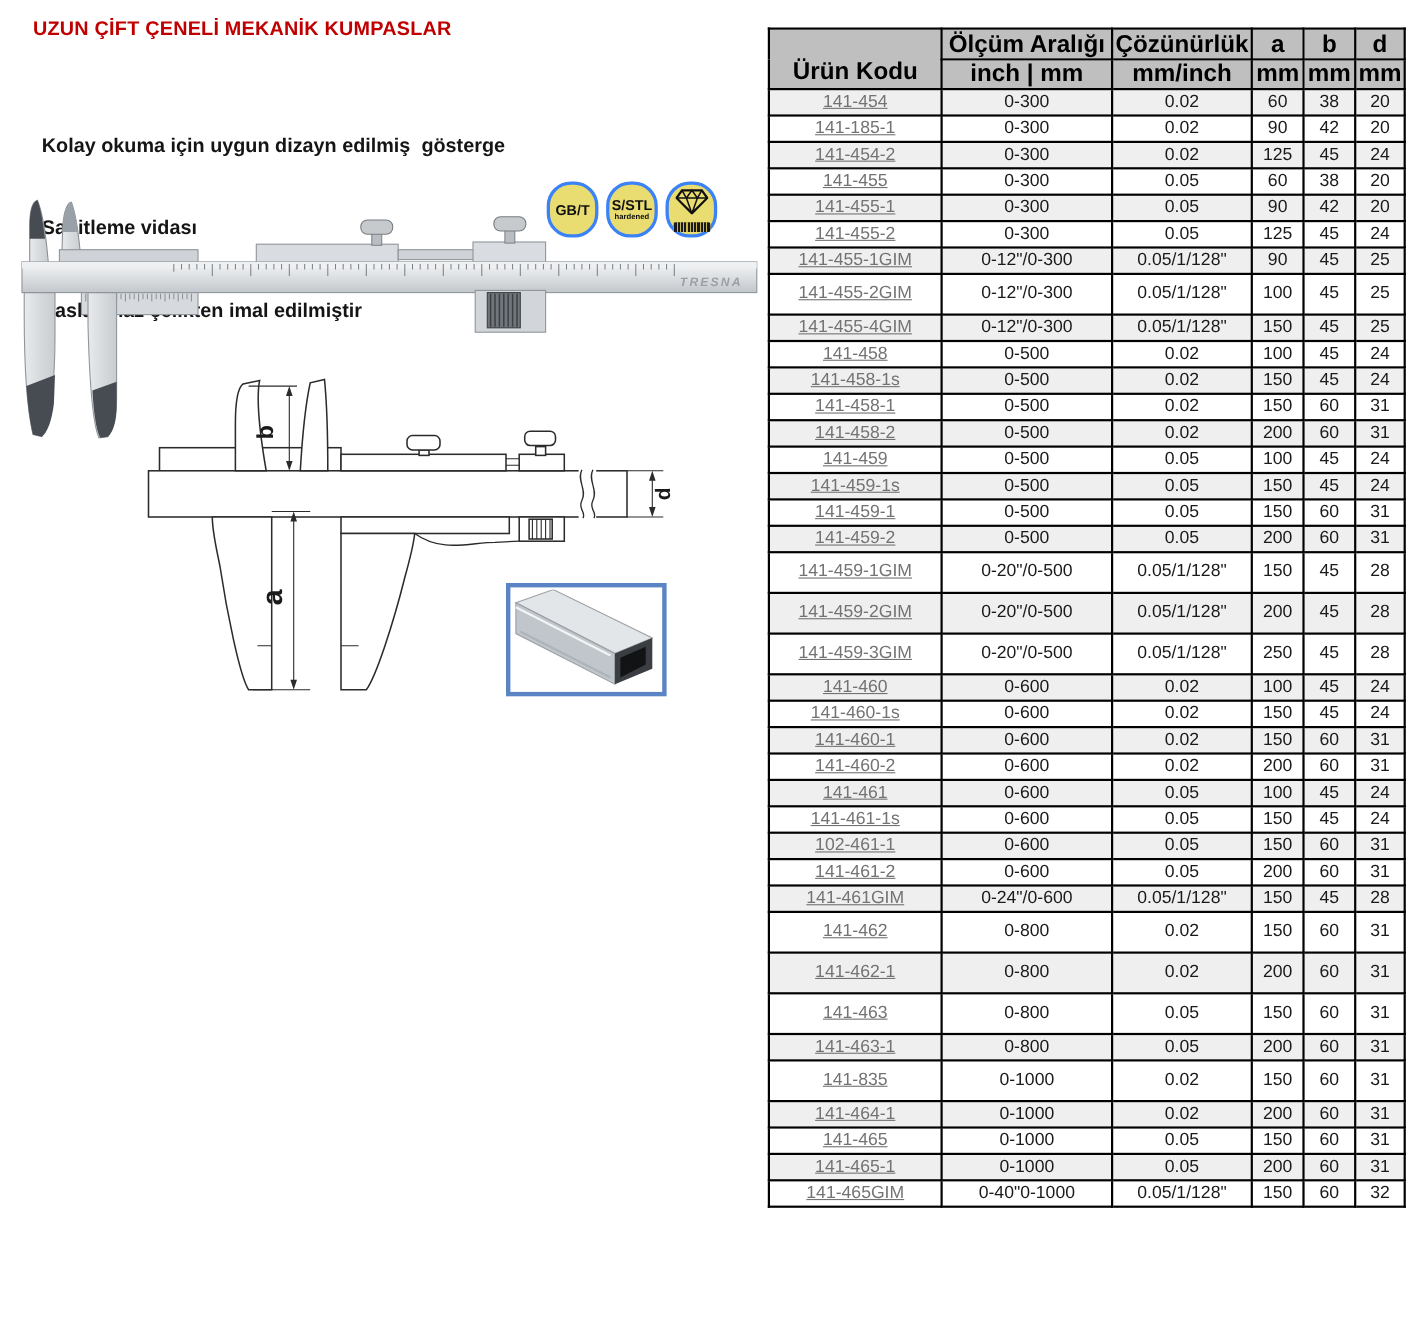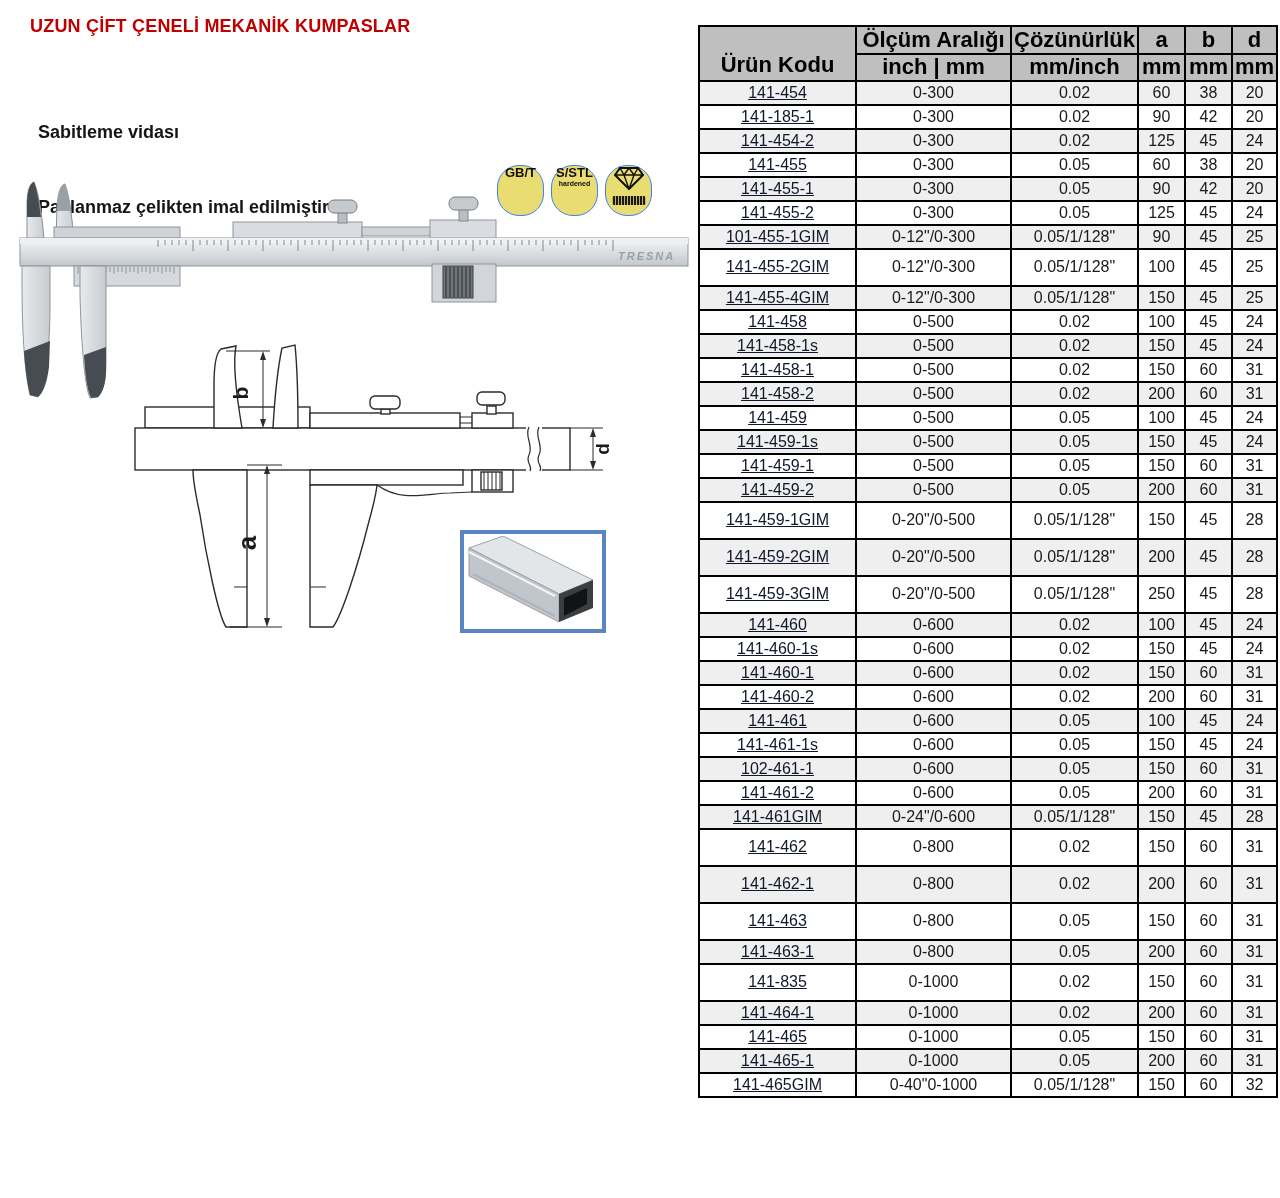--- a/index.html
+++ b/index.html
@@ -11,22 +11,22 @@
     position:absolute;left:30px;top:16px;
     font-size:18px;font-weight:bold;color:#c00000;letter-spacing:.2px;
   }
   .feature-list{
     position:absolute;left:38px;top:70px;
     font-size:18px;font-weight:bold;color:#151515;line-height:25px;white-space:pre;
   }
   .badge-row{position:absolute;left:497px;top:165px;display:flex;gap:7px;}
   .badge{
     width:47px;height:51px;box-sizing:border-box;background:#e9dd72;
-    border:1px solid #3b82f6;border-radius:22px;
-    display:flex;flex-direction:column;align-items:center;justify-content:flex-start;
+    border:3px solid #3b82f6;border-radius:22px;
+    display:flex;flex-direction:column;align-items:center;justify-content:center;
     color:#101010;text-align:center;
   }
   .badge .b-main{font-size:13px;font-weight:bold;line-height:14px;}
   .badge .b-sub{font-size:7px;font-weight:bold;line-height:8px;}
   .badge .b-strip{
     width:34px;height:9px;margin-top:2px;background:#1a1a1a;
     background-image:repeating-linear-gradient(90deg,#c9b850 0 1px,#1a1a1a 1px 3px);
     border-radius:2px;
   }
   .caliper-photo{position:absolute;left:18px;top:175px;}
@@ -44,28 +44,29 @@
     padding:0 2px;line-height:1.12;overflow:hidden;
   }
   .spec-table th{background:#bfbfbf;color:#000;font-size:22px;font-weight:bold;}
   .spec-table td{font-size:16px;color:#1a1a1a;background:#fff;}
   .spec-table thead tr.h1{height:28px;}
   .spec-table thead tr.h2{height:25px;}
   .spec-table th.corner{vertical-align:bottom;padding-bottom:2px;margin-top:16px;}
   .spec-table tbody tr{height:24px;}
   .spec-table tbody tr.tall{height:37px;}
   .spec-table tbody tr:nth-child(odd) td{background:#efefef;}
-  a.code-link{color:#0f172a;text-decoration:underline;cursor:pointer;font-size:16px;}
+  a.code-link{color:#737373;text-decoration:underline;cursor:pointer;font-size:16px;}
 </style>
 </head>
 <body>
 
 <div class="page-title">UZUN ÇİFT ÇENELİ MEKANİK KUMPASLAR</div>
 
 <div class="feature-list">
+  <div>Kolay okuma için uygun dizayn edilmiş  gösterge</div>
   <div>Sabitleme vidası</div>
   <div>Paslanmaz çelikten imal edilmiştir</div>
 </div>
 
 <div class="badge-row">
   <div class="badge">
     <div class="b-main">GB/T</div>
   </div>
   <div class="badge">
     <div class="b-main">S/STL</div>
@@ -265,21 +266,21 @@
       </tr>
       <tr>
         <td><a class="code-link">141-455-2</a></td>
         <td>0-300</td>
         <td>0.05</td>
         <td>125</td>
         <td>45</td>
         <td>24</td>
       </tr>
       <tr>
-        <td><a class="code-link">101-455-1GIM</a></td>
+        <td><a class="code-link">141-455-1GIM</a></td>
         <td>0-12"/0-300</td>
         <td>0.05/1/128"</td>
         <td>90</td>
         <td>45</td>
         <td>25</td>
       </tr>
       <tr class="tall">
         <td><a class="code-link">141-455-2GIM</a></td>
         <td>0-12"/0-300</td>
         <td>0.05/1/128"</td>

